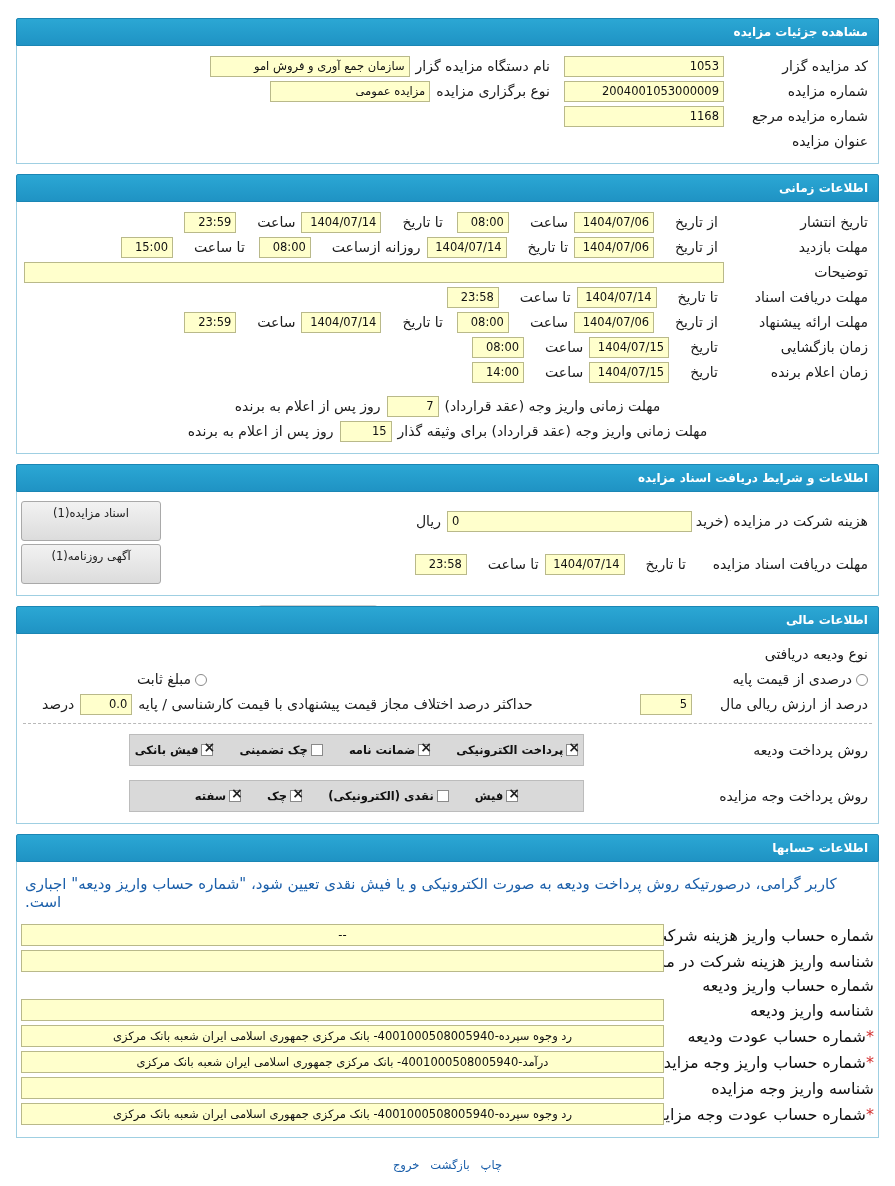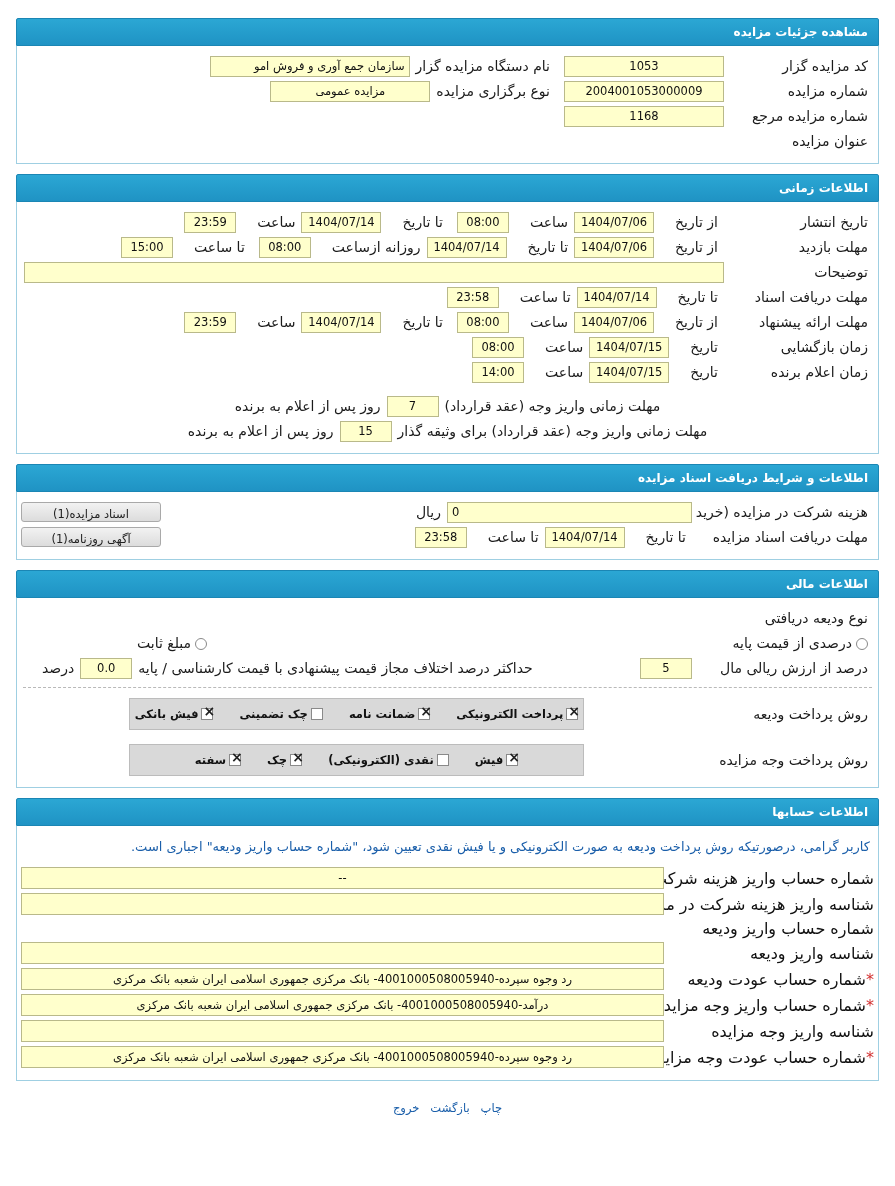--- a/index.html
+++ b/index.html
@@ -92,21 +92,20 @@
   .lbl.w150 { width: 150px; }
   .lbl.small { font-size: 14px; padding-left: 21px; }
 
   .fld {
     background: #ffffcc;
     border: 1px solid #b9b98a;
     height: 21px;
     line-height: 19px;
     font-size: 11.5px;
     color: #111;
-    text-align: center;
     padding: 0 4px;
     overflow: hidden;
     white-space: nowrap;
   }
   .fld.w60 { width: 52px; }
   .fld.w80 { width: 80px; }
   .fld.w160 { width: 160px; }
   .fld.w200 { width: 200px; }
   .fld.w240 { width: 245px; }
   .fld.w700 { width: 700px; }
@@ -115,21 +114,21 @@
 
   .sep { width: 8px; }
 
   
   .btn-grey {
     background: linear-gradient(#f2f2f2, #dcdcdc);
     border: 1px solid #a9a9a9;
     border-radius: 3px;
     font-size: 11.5px;
     color: #222;
-    height: 20px;
+    height: 40px;
     line-height: 22px;
     text-align: center;
     padding: 0 10px;
     cursor: pointer;
     min-width: 140px;
   }
 
   .dotted-sep {
     border-top: 1px dashed #b9b9b9;
     margin: 8px 2px;
@@ -170,23 +169,23 @@
     color: #111;
     display: flex;
     align-items: center;
     justify-content: center;
     gap: 26px;
     height: 32px;
   }
   .opt { white-space: nowrap; font-weight: bold; }
 
   .note {
-    font-size: 13px;
+    font-size: 15px;
     color: #1b5faa;
-    text-align: right;
+    text-align: left;
     padding: 7px 4px 9px 4px;
   }
 
   .acct-row { display:flex; align-items:center; margin: 4px 0; }
   .acct-lbl {
     width: 210px;
     font-size: 16px;
     text-align: right;
     padding-left: 8px;
     color:#111;

